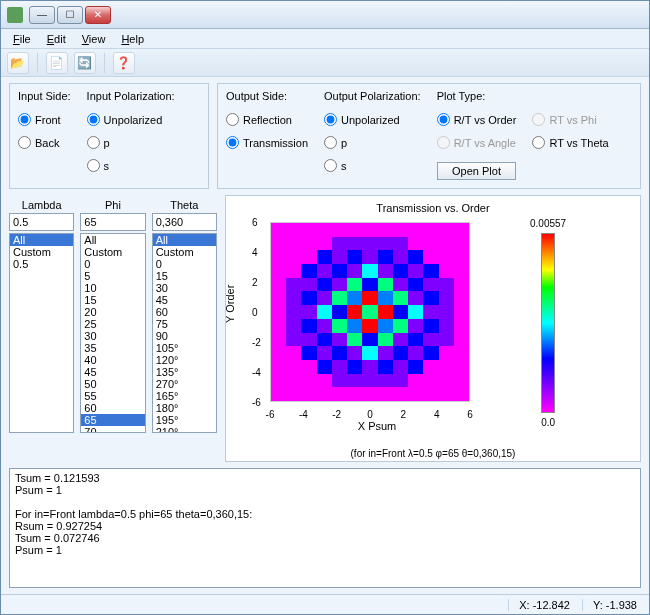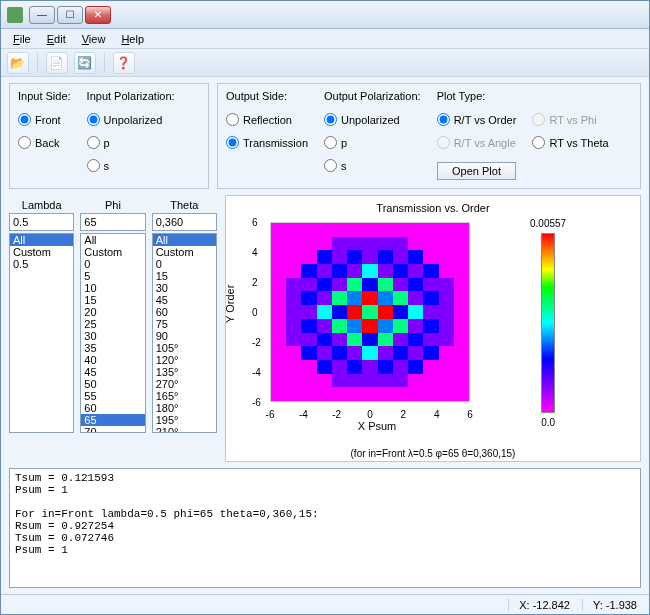--- a/index.html
+++ b/index.html
@@ -178,21 +178,21 @@
       #00ffff 50%, #00ff80 60%, #00ff00 70%,
       #ffff00 80%, #ff8000 90%, #ff0000 100%);
   }
   .cb-label { font-size:10px;}
   .middle-row { display:flex; gap:8px; flex:1;}
   .left-block { width:208px; display:flex; flex-direction:column;}
   .log-panel {
     height: 120px;
     border:1px solid #8fa3b8;
     background:#fff;
-    font-family: Liberation Mono, monospace;
+    font-family: Liberation Sans, sans-serif;
     font-size:11px;
     padding:3px 5px;
     white-space:pre;
     overflow:auto;
   }
   .statusbar {
     height:20px;
     border-top:1px solid #b9cadb;
     background:#eef4fb;
     display:flex;

